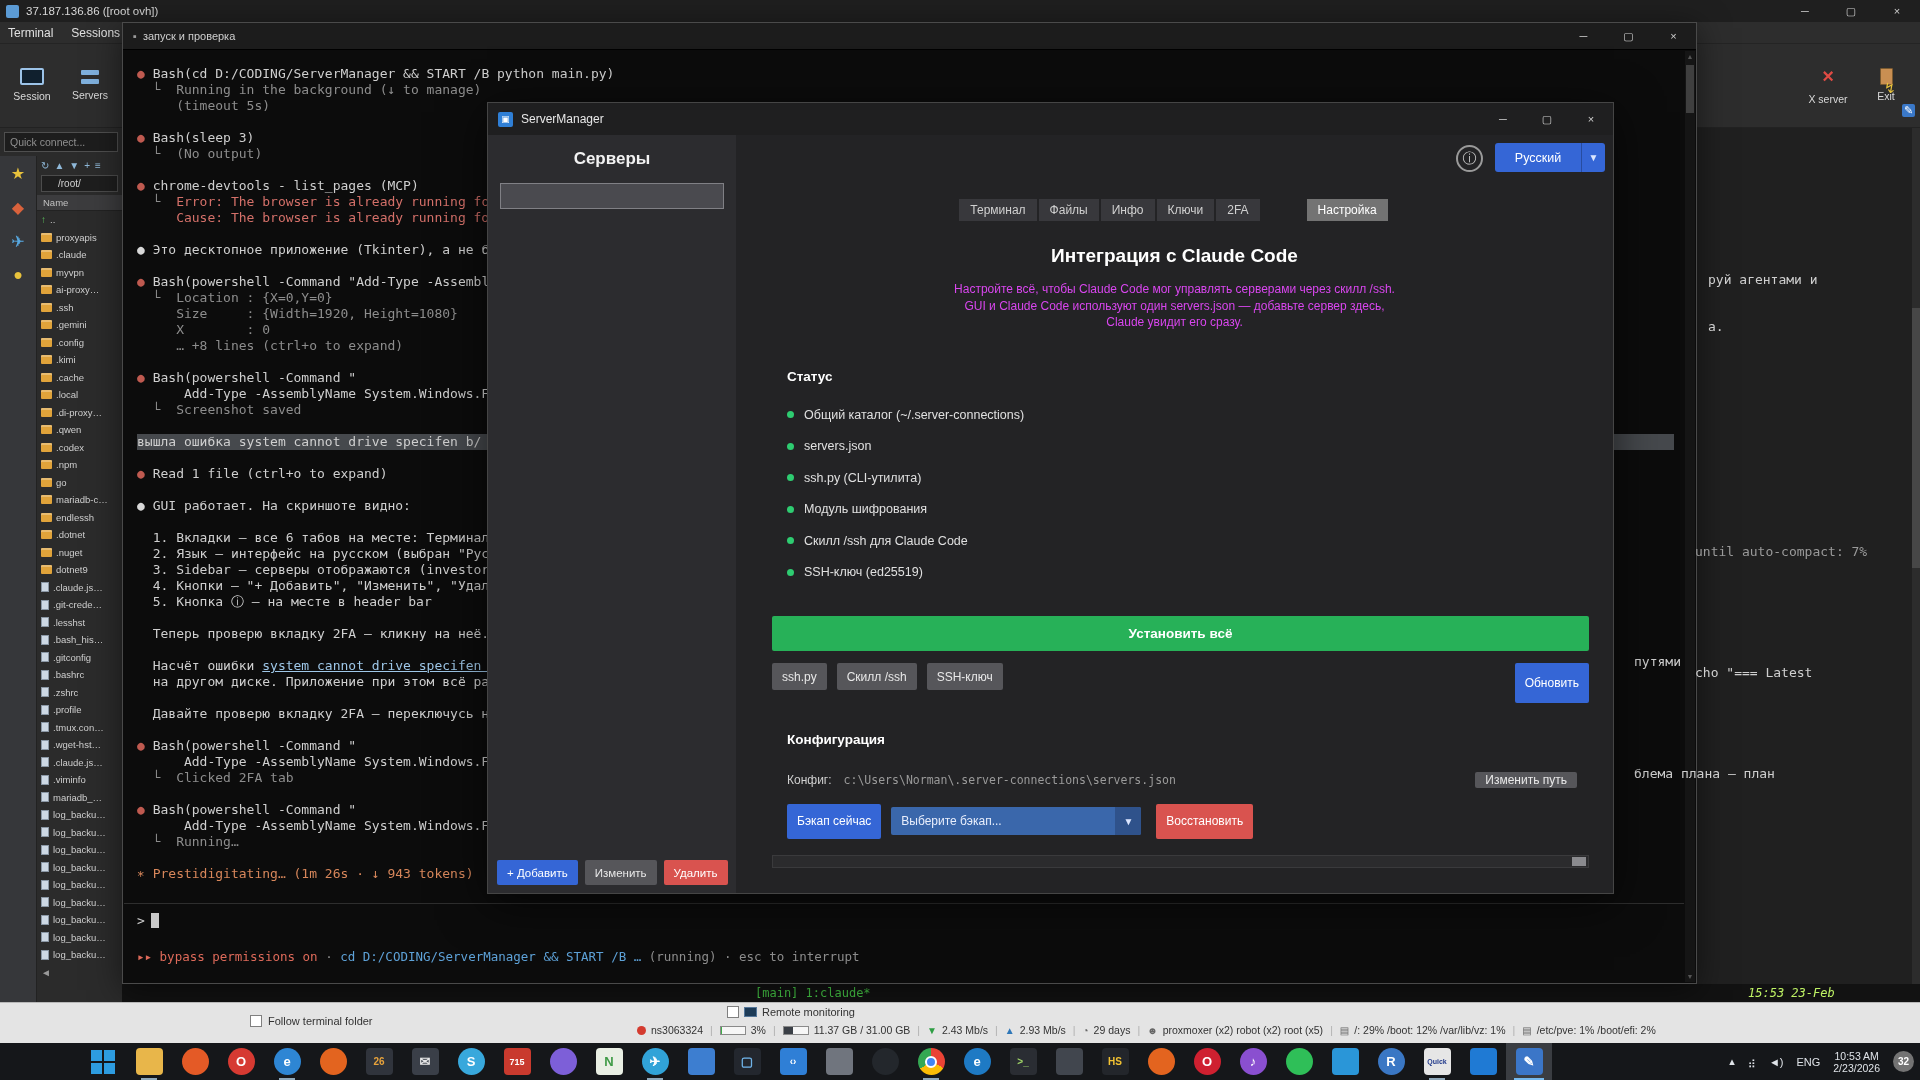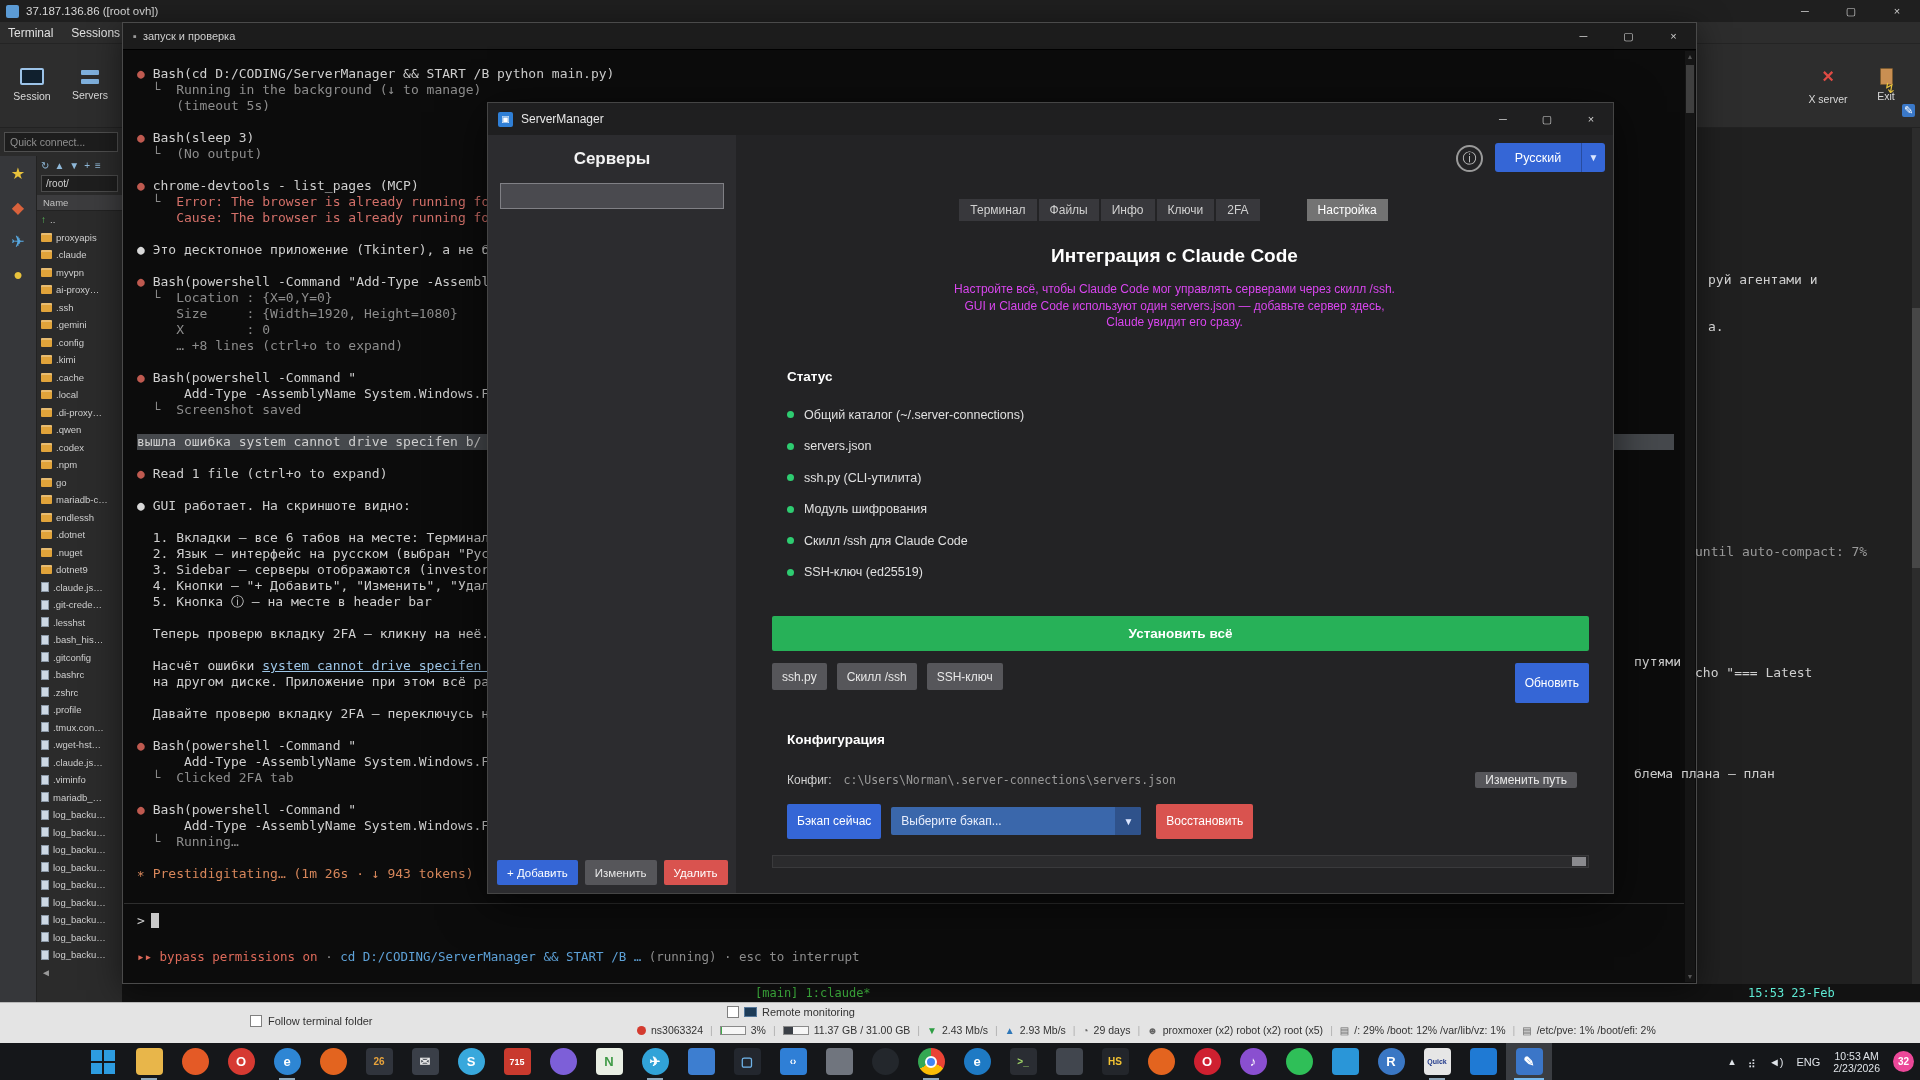--- a/index.html
+++ b/index.html
@@ -26,39 +26,39 @@
   #edge-bolt{left:1884px;top:36px;font-size:14px;color:#e8c23c;position:absolute;cursor:pointer;}
   #edge-pencil{left:1902px;top:60px;font-size:11px;color:#fff;background:#3a78c8;border-radius:2px;padding:0 2px;position:absolute;cursor:pointer;}
   #quickbar{left:4px;top:132px;width:114px;height:20px;background:#1d1d1d;border:1px solid #4f4f4f;color:#8f8f8f;font-size:10.5px;display:flex;align-items:center;padding-left:5px;z-index:1;cursor:text;}
 
   
   #side-strip{left:0;top:156px;width:36px;height:846px;background:#36373a;z-index:1;}
   .strip-ic{width:36px;height:34px;display:flex;align-items:center;justify-content:center;font-size:16px;cursor:pointer;}
   #sftp{left:36px;top:156px;width:86px;height:846px;background:#2b2b2b;z-index:1;border-left:1px solid #222;}
   #sftp-tools{display:flex;gap:5px;padding:4px 4px 2px 4px;}
   #sftp-tools span{font-size:10px;color:#8fb8d8;cursor:pointer;}
-  #sftp-path{margin:2px 4px;height:17px;background:#1e1e1e;border:1px solid #4c4c4c;color:#d0d0d0;font-size:10px;display:flex;align-items:center;padding-left:4px;}
+  #sftp-path{margin:2px 4px;height:17px;background:#1e1e1e;border:1px solid #4c4c4c;color:#d0d0d0;font-size:10px;display:flex;align-items:center;padding-left:16px;}
   #sftp-name{height:16px;background:#3c3c3e;color:#c0c0c0;font-size:9.5px;display:flex;align-items:center;padding-left:6px;border-bottom:1px solid #222;margin-top:3px;}
   #tree{overflow:hidden;height:756px;}
   .titem{display:flex;align-items:center;gap:4px;height:17.5px;padding-left:4px;color:#cfcfcf;font-size:9.5px;white-space:nowrap;overflow:hidden;cursor:pointer;}
   .tic{flex:none;}
   .tic.dir{width:11px;height:9px;background:#e0a33a;border-radius:1px;box-shadow:inset 0 2px 0 rgba(255,255,255,.28);}
   .tic.file{width:8px;height:10px;background:#cdd8e4;border:1px solid #8a97a5;}
   .tic.up{color:#5cc25c;font-size:10px;font-weight:bold;}
   #tree-scroll{color:#9a9a9a;font-size:10px;padding-left:4px;cursor:pointer;}
 
   
   #bg-right{left:1697px;top:128px;width:223px;height:874px;background:#202020;z-index:2;}
   #bg-right .sbtrack{position:absolute;right:0;top:0;width:8px;height:100%;background:#2c2c2c;}
   #bg-right .sbthumb{position:absolute;right:0;top:180px;width:8px;height:260px;background:#474747;}
   #fragments{left:0;top:0;width:1920px;height:1080px;z-index:5;pointer-events:none;}
   .frag{position:absolute;font-family:"DejaVu Sans Mono",monospace;font-size:13px;white-space:pre;}
   #tmux{left:122px;top:984px;width:1798px;height:18px;background:#121212;z-index:3;font-family:"DejaVu Sans Mono",monospace;font-size:12px;}
   #tmux .tml{position:absolute;left:633px;top:2px;color:#46c846;}
-  #tmux .tmr{position:absolute;left:1626px;top:2px;color:#5eead4;}
+  #tmux .tmr{position:absolute;left:1626px;top:2px;color:#bef264;font-style:italic;}
 
   
   #term{left:122px;top:22px;width:1575px;height:962px;background:#0c0c0c;border:1px solid #4a4a4a;z-index:4;box-shadow:0 6px 30px rgba(0,0,0,.5);}
   #term .tt-bar{height:27px;background:#1c1c1c;display:flex;align-items:center;border-bottom:1px solid #000;}
   #term .tt-dot{color:#9a9a9a;font-size:11px;margin:0 6px 0 10px;}
   #term .tt-title{color:#cfcfcf;font-size:11px;}
   #term .tt-btns{margin-left:auto;display:flex;height:100%;}
   #term .tt-btns span{width:45px;display:flex;align-items:center;justify-content:center;color:#cfcfcf;font-size:11px;cursor:pointer;}
   #tlines{position:absolute;left:14px;right:22px;top:43px;font-family:"DejaVu Sans Mono",monospace;font-size:13px;overflow:hidden;height:830px;}
   .tl{white-space:pre;height:16px;line-height:16px;}
@@ -150,21 +150,21 @@
   .tbslot.active::after{content:"";position:absolute;bottom:0;left:8px;right:8px;height:2px;background:#76b9ed;}
   .tbic{width:27px;height:27px;display:flex;align-items:center;justify-content:center;font-size:13px;font-weight:bold;overflow:hidden;}
   .tbic.ci{border-radius:50%;} .tbic.sq{border-radius:4px;}
   .winlogo{display:grid;grid-template-columns:11px 11px;grid-template-rows:11px 11px;gap:2px;}
   .winlogo span{background:#2d9ce0;display:block;}
   .tbic.chrome{border-radius:50%;background:conic-gradient(#ea4335 0 33%,#fbbc05 0 66%,#34a853 0 100%);position:relative;}
   .chromecore{width:12px;height:12px;border-radius:50%;background:#4285f4;border:2px solid #fff;}
   #tray{position:absolute;right:6px;top:0;height:37px;display:flex;align-items:center;gap:13px;color:#dfe3e8;}
   #tray .g{font-size:11px;cursor:pointer;}
   #tray .clock{text-align:center;font-size:10.5px;line-height:12px;cursor:default;}
-  #tray .badge{width:21px;height:21px;border-radius:50%;background:#ec4899;color:#fff;font-size:10px;font-weight:bold;display:flex;align-items:center;justify-content:center;cursor:pointer;}
+  #tray .badge{width:21px;height:21px;border-radius:50%;background:#737373;color:#fff;font-size:10px;font-weight:bold;display:flex;align-items:center;justify-content:center;cursor:pointer;}
 </style>
 </head>
 <body>
 
 <div id="stage">
 
   <div class="abs" id="moba-titlebar">
     <span class="mt-ic"></span>
     <span class="mt-title">37.187.136.86 ([root ovh])</span>
     <div class="winbtns">

